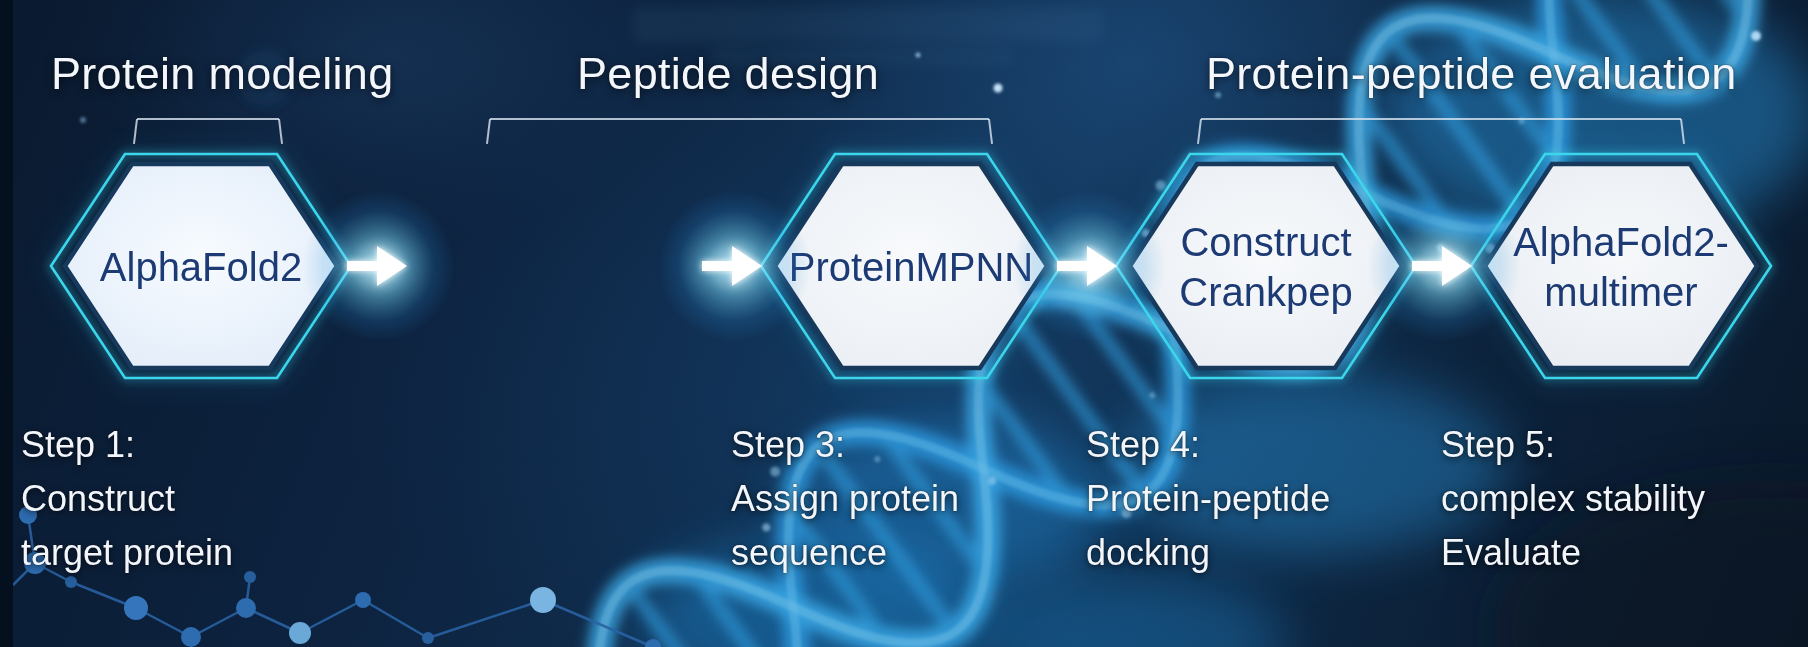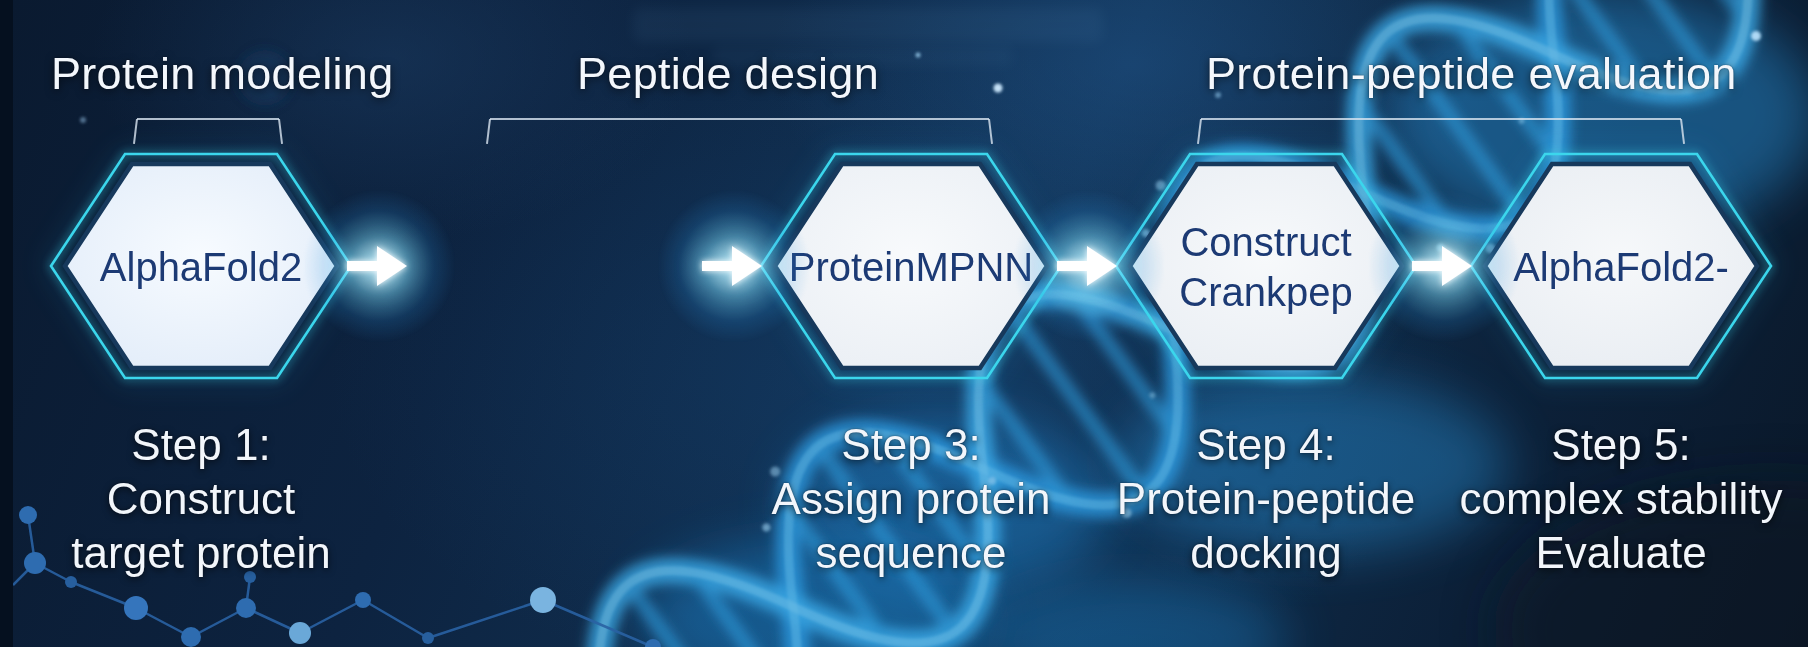--- a/index.html
+++ b/index.html
@@ -66,22 +66,22 @@
   }
   .g1{left:291px;} .g2{left:646px;} .g3{left:1001px;} .g4{left:1356px;}
   .arrow{
     position:absolute;top:238px;width:64px;height:56px;z-index:6;
     filter:drop-shadow(0 0 3px rgba(255,255,255,.95)) drop-shadow(0 0 12px rgba(150,230,255,.8));
   }
   .a1{left:334px;} .a2{left:689px;} .a3{left:1044px;} .a4{left:1399px;}
 
   
   .step-caption{
-    position:absolute;top:418px;width:360px;text-align:center;
-    font-size:44px;line-height:54px;color:#f2f6fb;
+    position:absolute;top:418px;width:360px;text-align:left;
+    font-size:36px;line-height:54px;color:#f2f6fb;
     text-shadow:0 2px 7px rgba(0,0,0,.65),0 0 2px rgba(4,12,26,.5);
     z-index:7;white-space:nowrap;
   }
   .step-caption span{display:block;}
   .c1{left:8px;} .c2{left:363px;} .c3{left:718px;} .c4{left:1073px;} .c5{left:1428px;}
 </style>
 </head>
 <body>
 
 <div class="stage">
@@ -272,20 +272,21 @@
           <radialGradient id="g4" cx="50%" cy="45%" r="75%">
         <stop offset="0%" stop-color="#f6f8fa"></stop>
             <stop offset="100%" stop-color="#e6ebf1"></stop>
       </radialGradient>
         </defs>
       <polygon class="outer" points="4,117 78,5 230,5 304,117 230,229 78,229"></polygon>
       <polygon class="inner" points="18,117 85,15 223,15 290,117 223,219 85,219" fill="url(#g4)"></polygon>
     </svg>
     <div class="tool-label">
       <span>AlphaFold2-</span>
+      <span>multimer</span>
     </div>
   </div>
 
   <div class="gap-glow g1"></div>
   <div class="gap-glow g2"></div>
   <div class="gap-glow g3"></div>
   <div class="gap-glow g4"></div>
 
   <svg class="arrow a1" viewBox="0 0 64 56">
     <rect x="0" y="23" width="36" height="10" fill="#ffffff"></rect>

